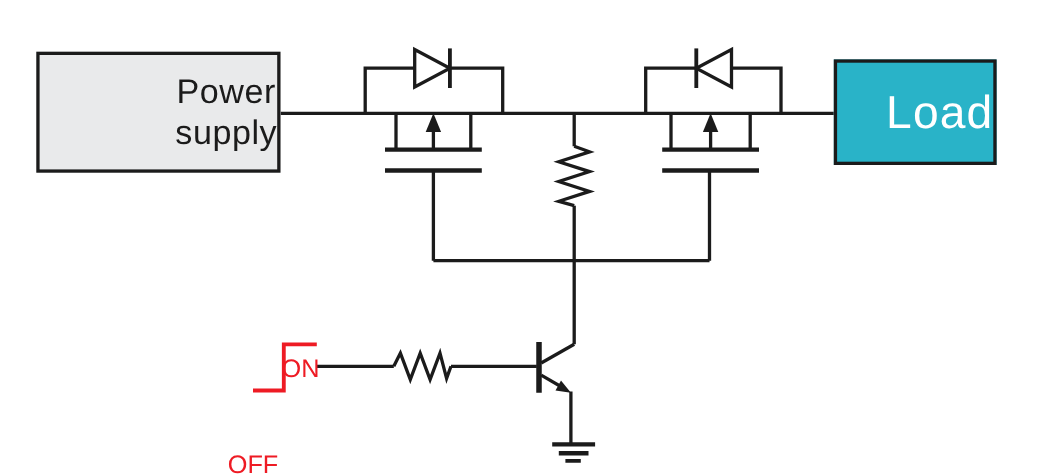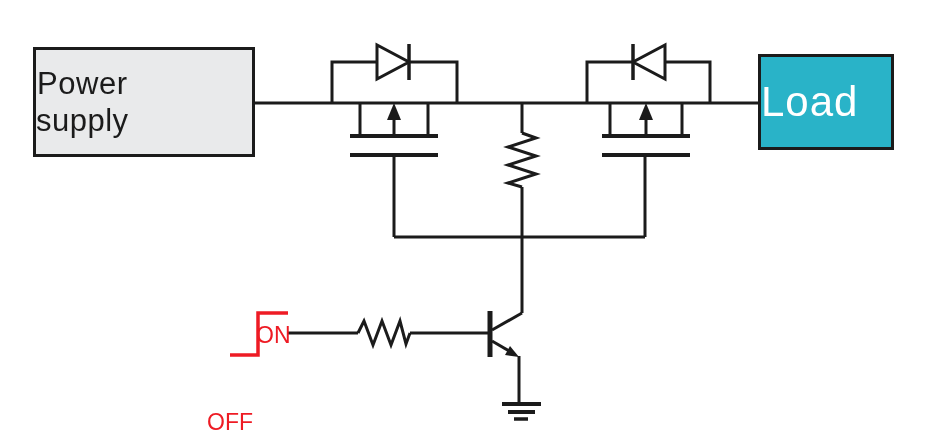--- a/index.html
+++ b/index.html
@@ -5,30 +5,30 @@
   html,body{margin:0;padding:0;}
   body{
     width:944px;height:433px;
     background:var(--background,#ffffff);
     font-family:"Liberation Sans", sans-serif;
     -webkit-font-smoothing:antialiased;
   }
   .stage{position:relative;width:944px;height:433px;background:var(--background,#ffffff);overflow:hidden;}
   svg.circuit{position:absolute;left:0;top:0;color:var(--line,#1b1b1b);}
   .block{
-    position:absolute;display:flex;align-items:center;justify-content:flex-start;
+    position:absolute;display:flex;align-items:center;justify-content:flex-end;
     text-align:center;box-sizing:border-box;border:3px solid var(--line,#1b1b1b);
   }
   .block-power{
     left:33px;top:47px;width:222px;height:110px;
     background:var(--power-fill,#e9eaeb);color:var(--line,#1b1b1b);
     font-size:31px;line-height:37px;letter-spacing:.5px;
   }
   .block-load{
-    left:758px;top:54px;width:136px;height:96px;
+    left:758px;top:54px;width:148px;height:96px;
     background:var(--load-fill,#29b3c8);color:var(--load-text,#ffffff);
     font-size:42px;letter-spacing:1px;
   }
   .sig-label{
     position:absolute;color:var(--signal-red,#ee1b24);
     font-size:23px;line-height:24px;white-space:nowrap;margin-top:47px;
   }
   .sig-on{left:256px;top:276px;}
   .sig-off{left:207px;top:363px;}
 </style>

